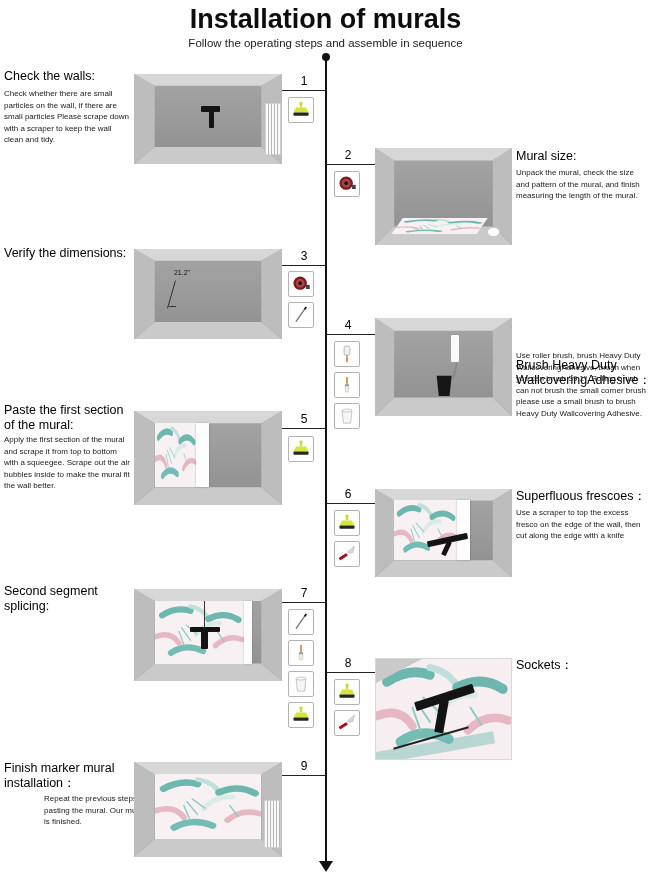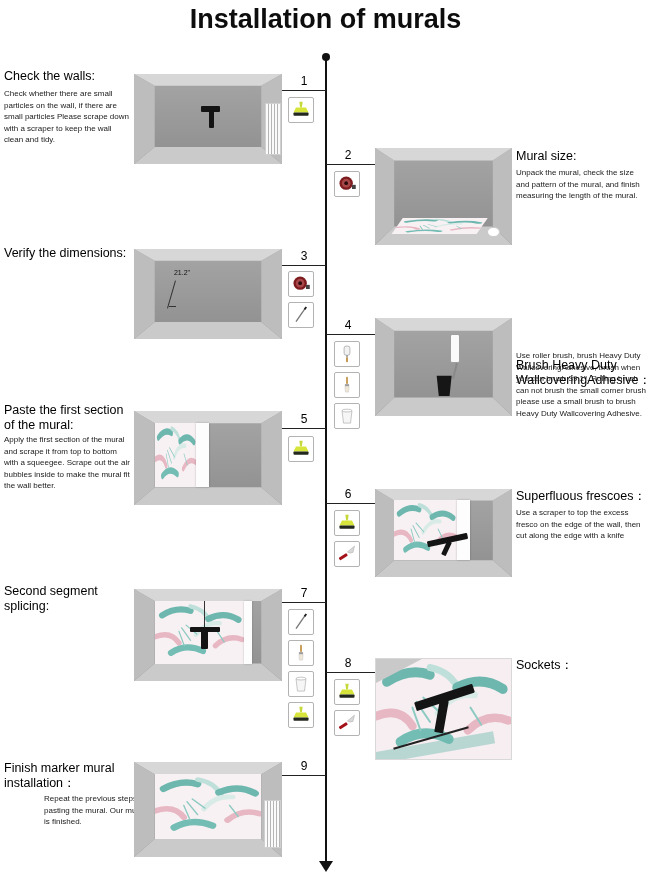--- a/index.html
+++ b/index.html
@@ -51,20 +51,21 @@
   .tealband{position:absolute;background:rgba(109,183,174,.45);}
   .cutline{position:absolute;background:#222;}
   .rollend{position:absolute;background:#fff;border:1px solid #c9c9c9;border-radius:50%;box-sizing:border-box;}
 </style>
 </head>
 <body>
 
 <div class="page">
 
   <div class="title">Installation of murals</div>
+  <div class="subtitle">Follow the operating steps and assemble in sequence</div>
 
   <div class="vdot"></div>
   <div class="vline"></div>
   <div class="varrow"></div>
 
   <div class="step-heading" style="left:4px;top:69px;width:130px;">Check the walls:</div>
   <div class="step-desc" style="left:4px;top:88px;width:127px;">Check whether there are small particles on the wall, if there are small particles Please scrape down with a scraper to keep the wall clean and tidy.</div>
   <div class="room" style="left:134px;top:74px;width:148px;height:90px;">
     <div class="rw ceil"></div>
     <div class="rw floor"></div>

